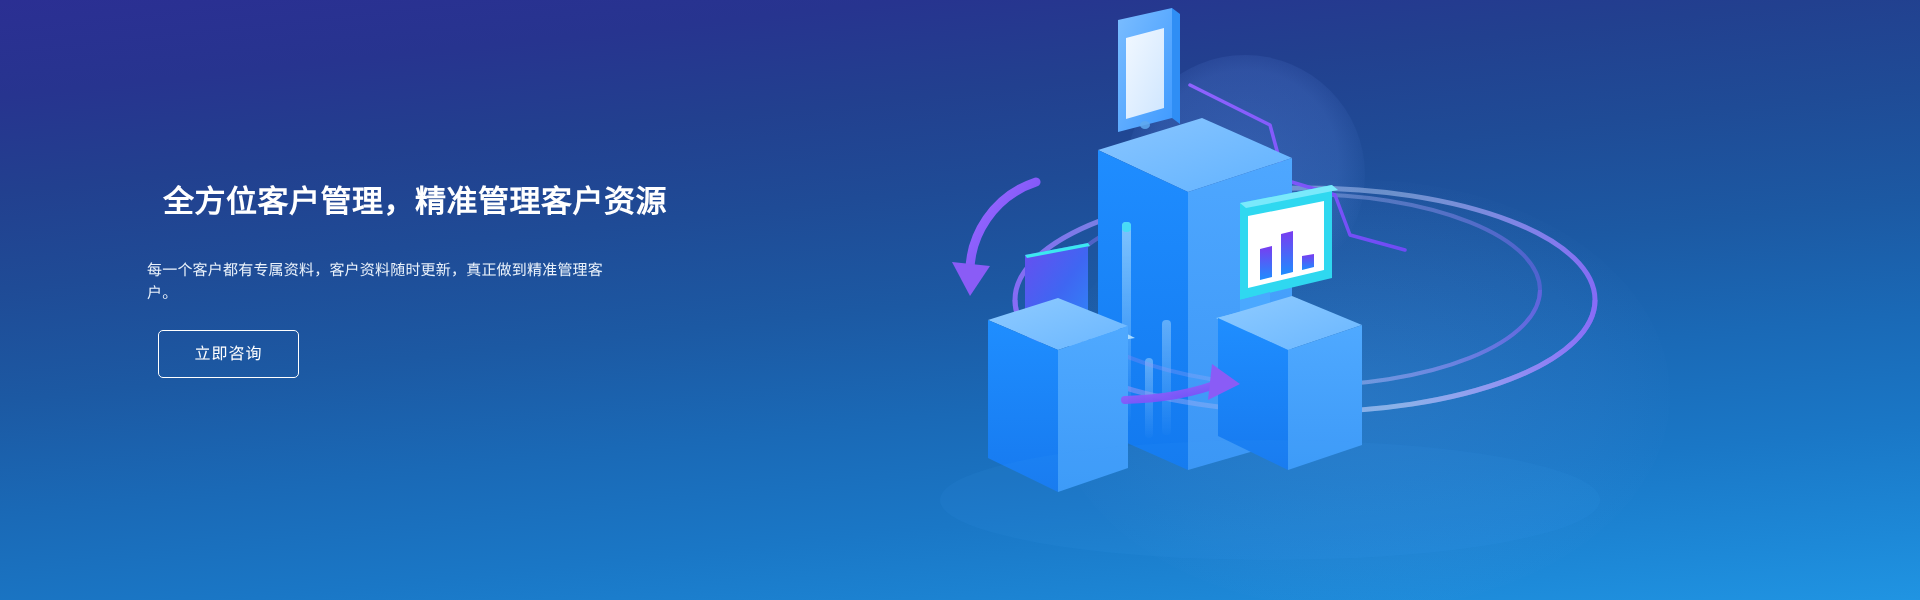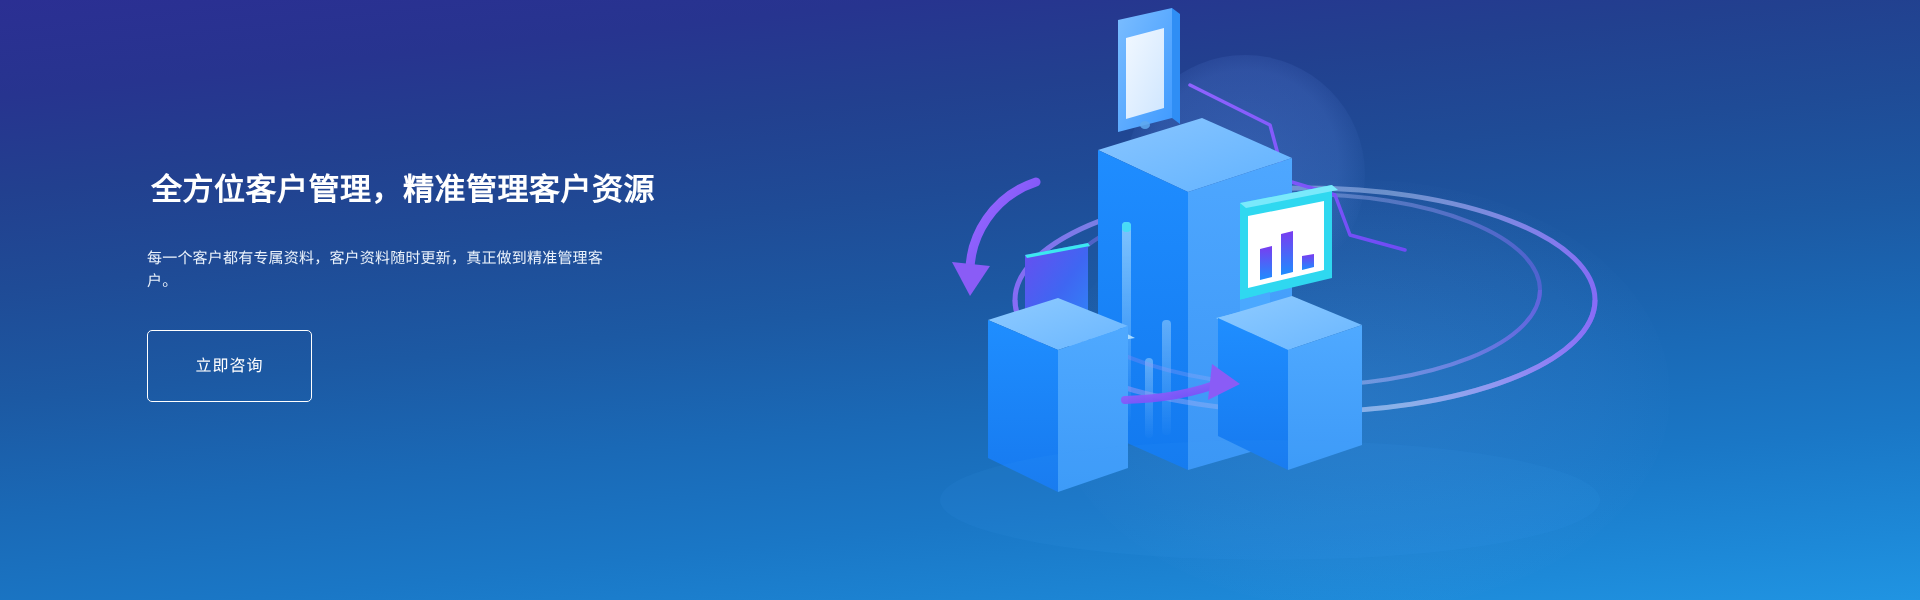--- a/index.html
+++ b/index.html
@@ -50,54 +50,54 @@
   }
 
   
   #copy {
     position: absolute;
     left: 147px;
     top: 166px;
     width: 620px;
   }
   #headline {
-    margin: 4px;
+    margin: 16px;
     font-size: 31px;
     line-height: 40px;
     font-weight: 700;
     color: #ffffff;
     letter-spacing: 0.5px;
     white-space: nowrap;
   }
   #subcopy {
     margin: 36px 0 0 0;
     font-size: 15px;
     line-height: 23px;
     color: #eaf2fb;
     width: 480px;
     letter-spacing: 0.2px;
   }
   #cta-button {
     display: block;
     position: absolute;
-    left: 0;
+    left: 11px;
     top: 164px;
     width: 131px;
     height: 38px;
     line-height: 38px;
     text-align: center;
     border: 1px solid #ffffff;
     border-radius: 5px;
     background: transparent;
     color: #ffffff;
     font-size: 16px;
     font-family: inherit;
     letter-spacing: 1px;
     cursor: pointer;
-    padding: 16px;
+    padding: 4px;
     box-sizing: content-box;
   }
 
   
   #illustration {
     position: absolute;
     left: 940px;
     top: 0;
     width: 980px;
     height: 600px;

